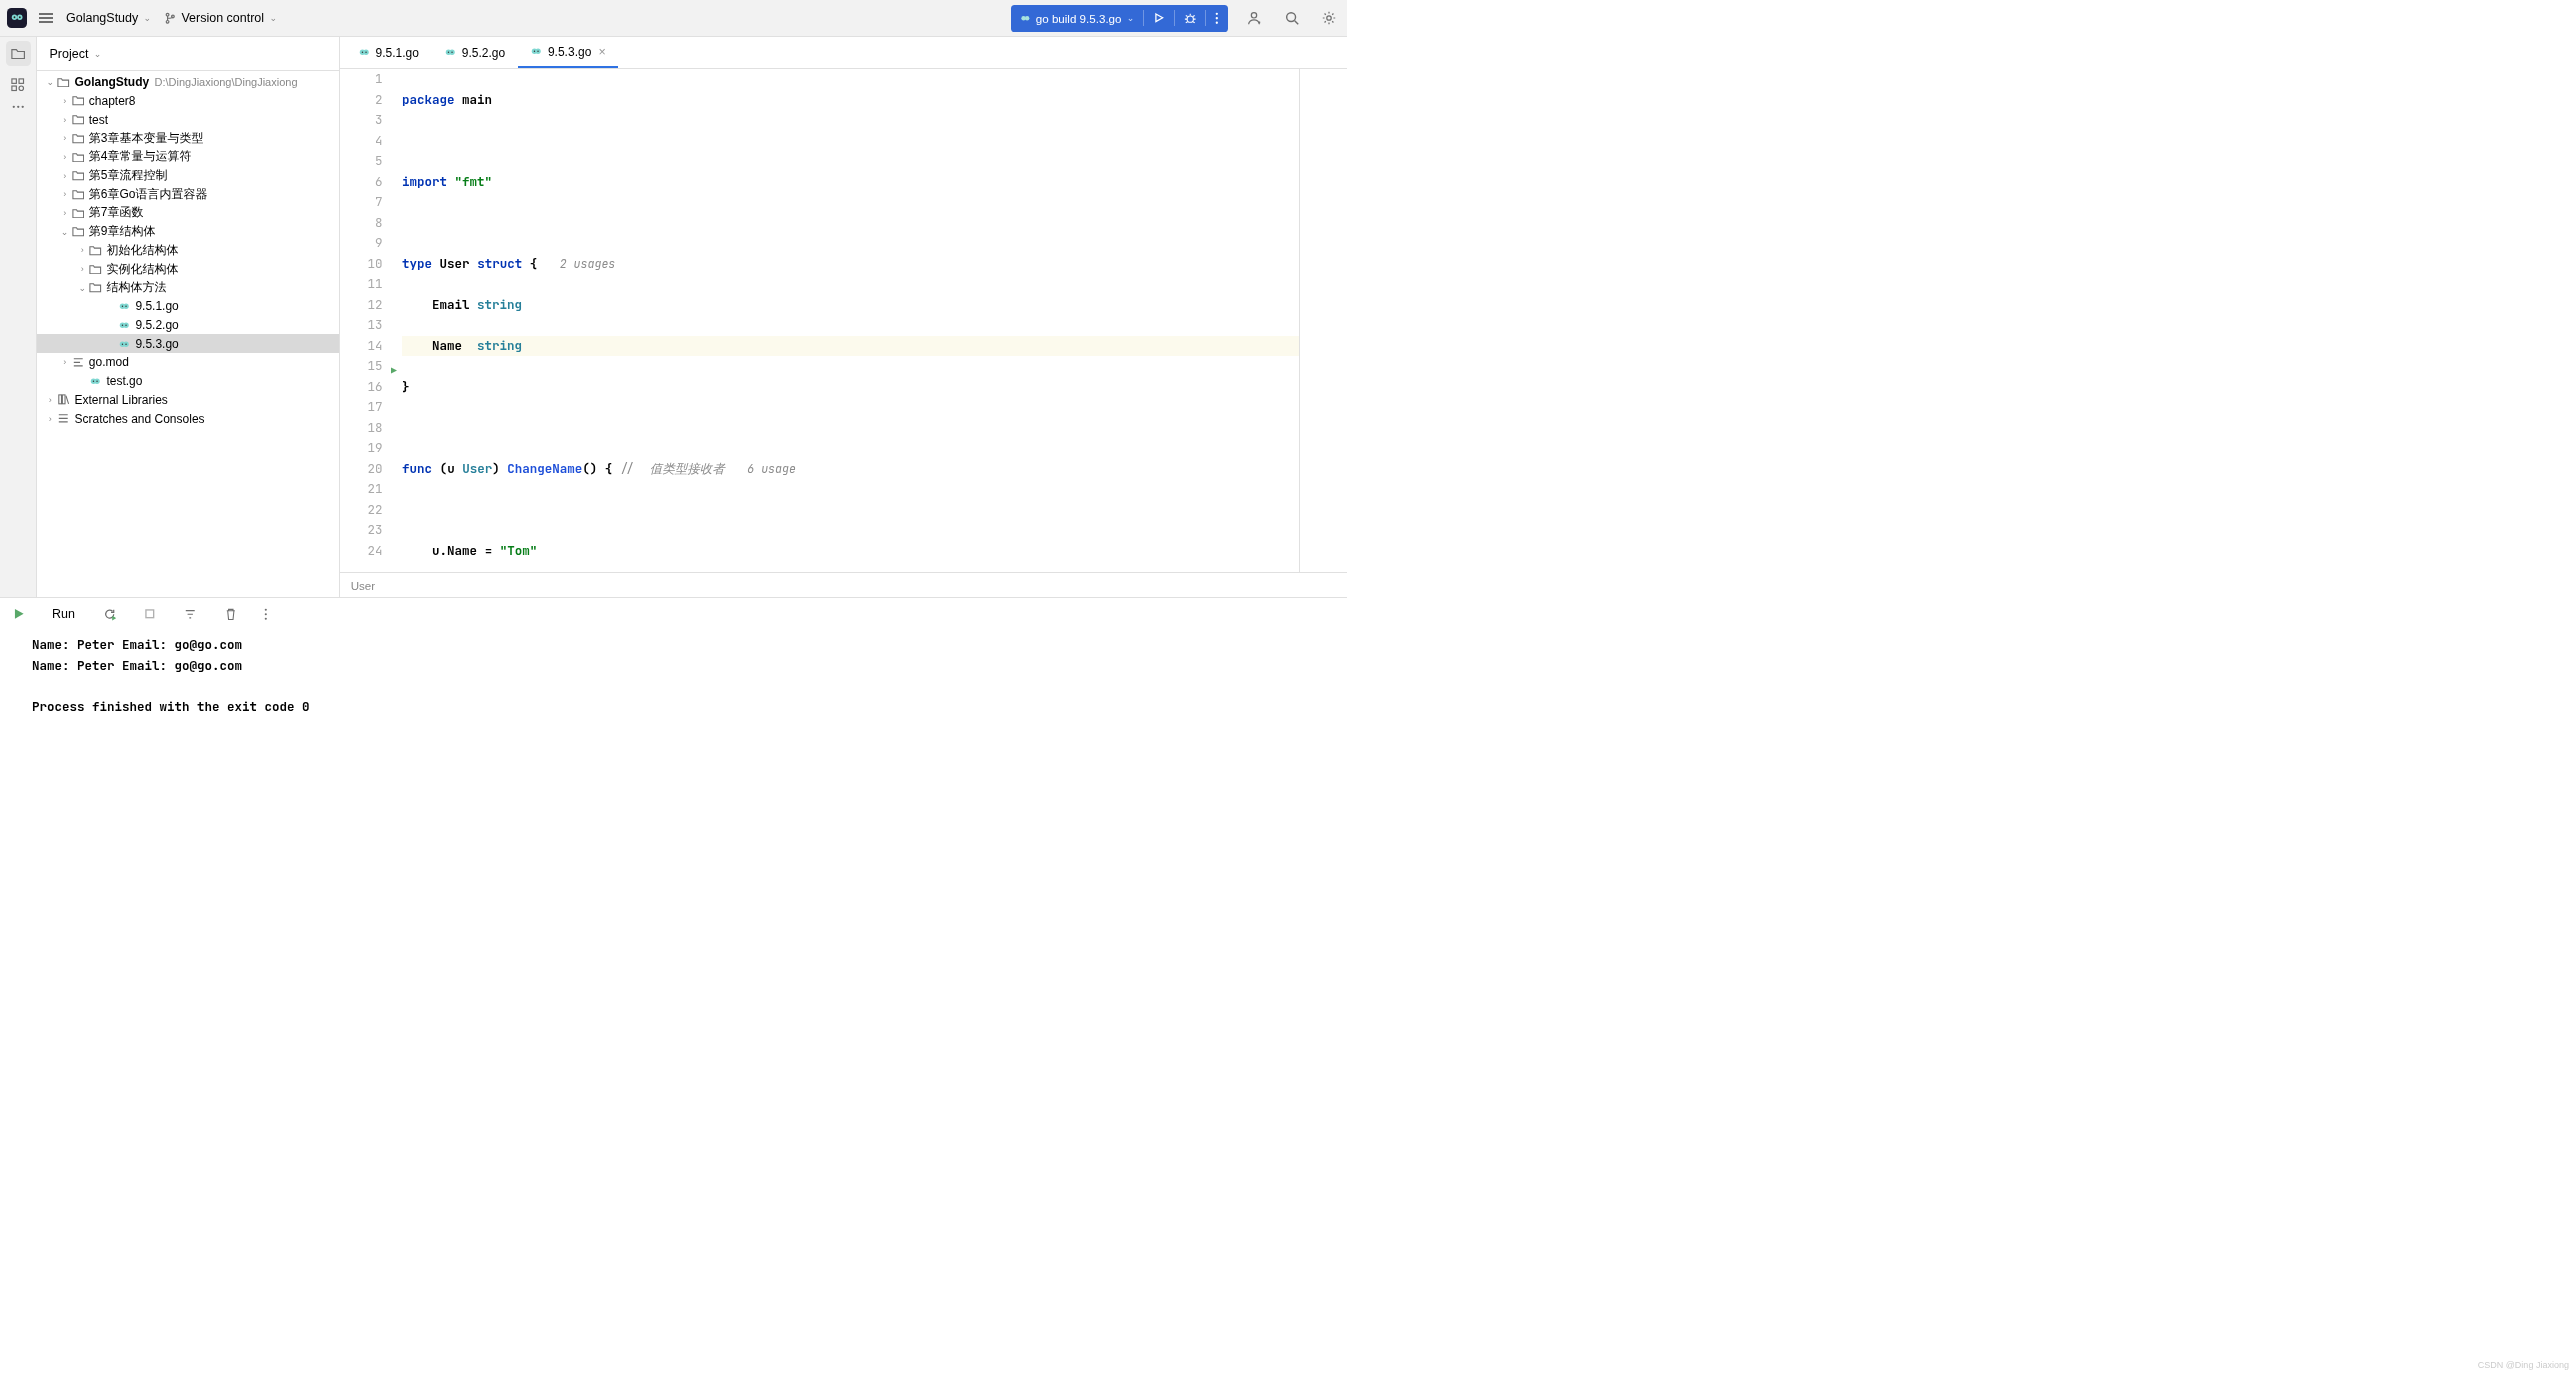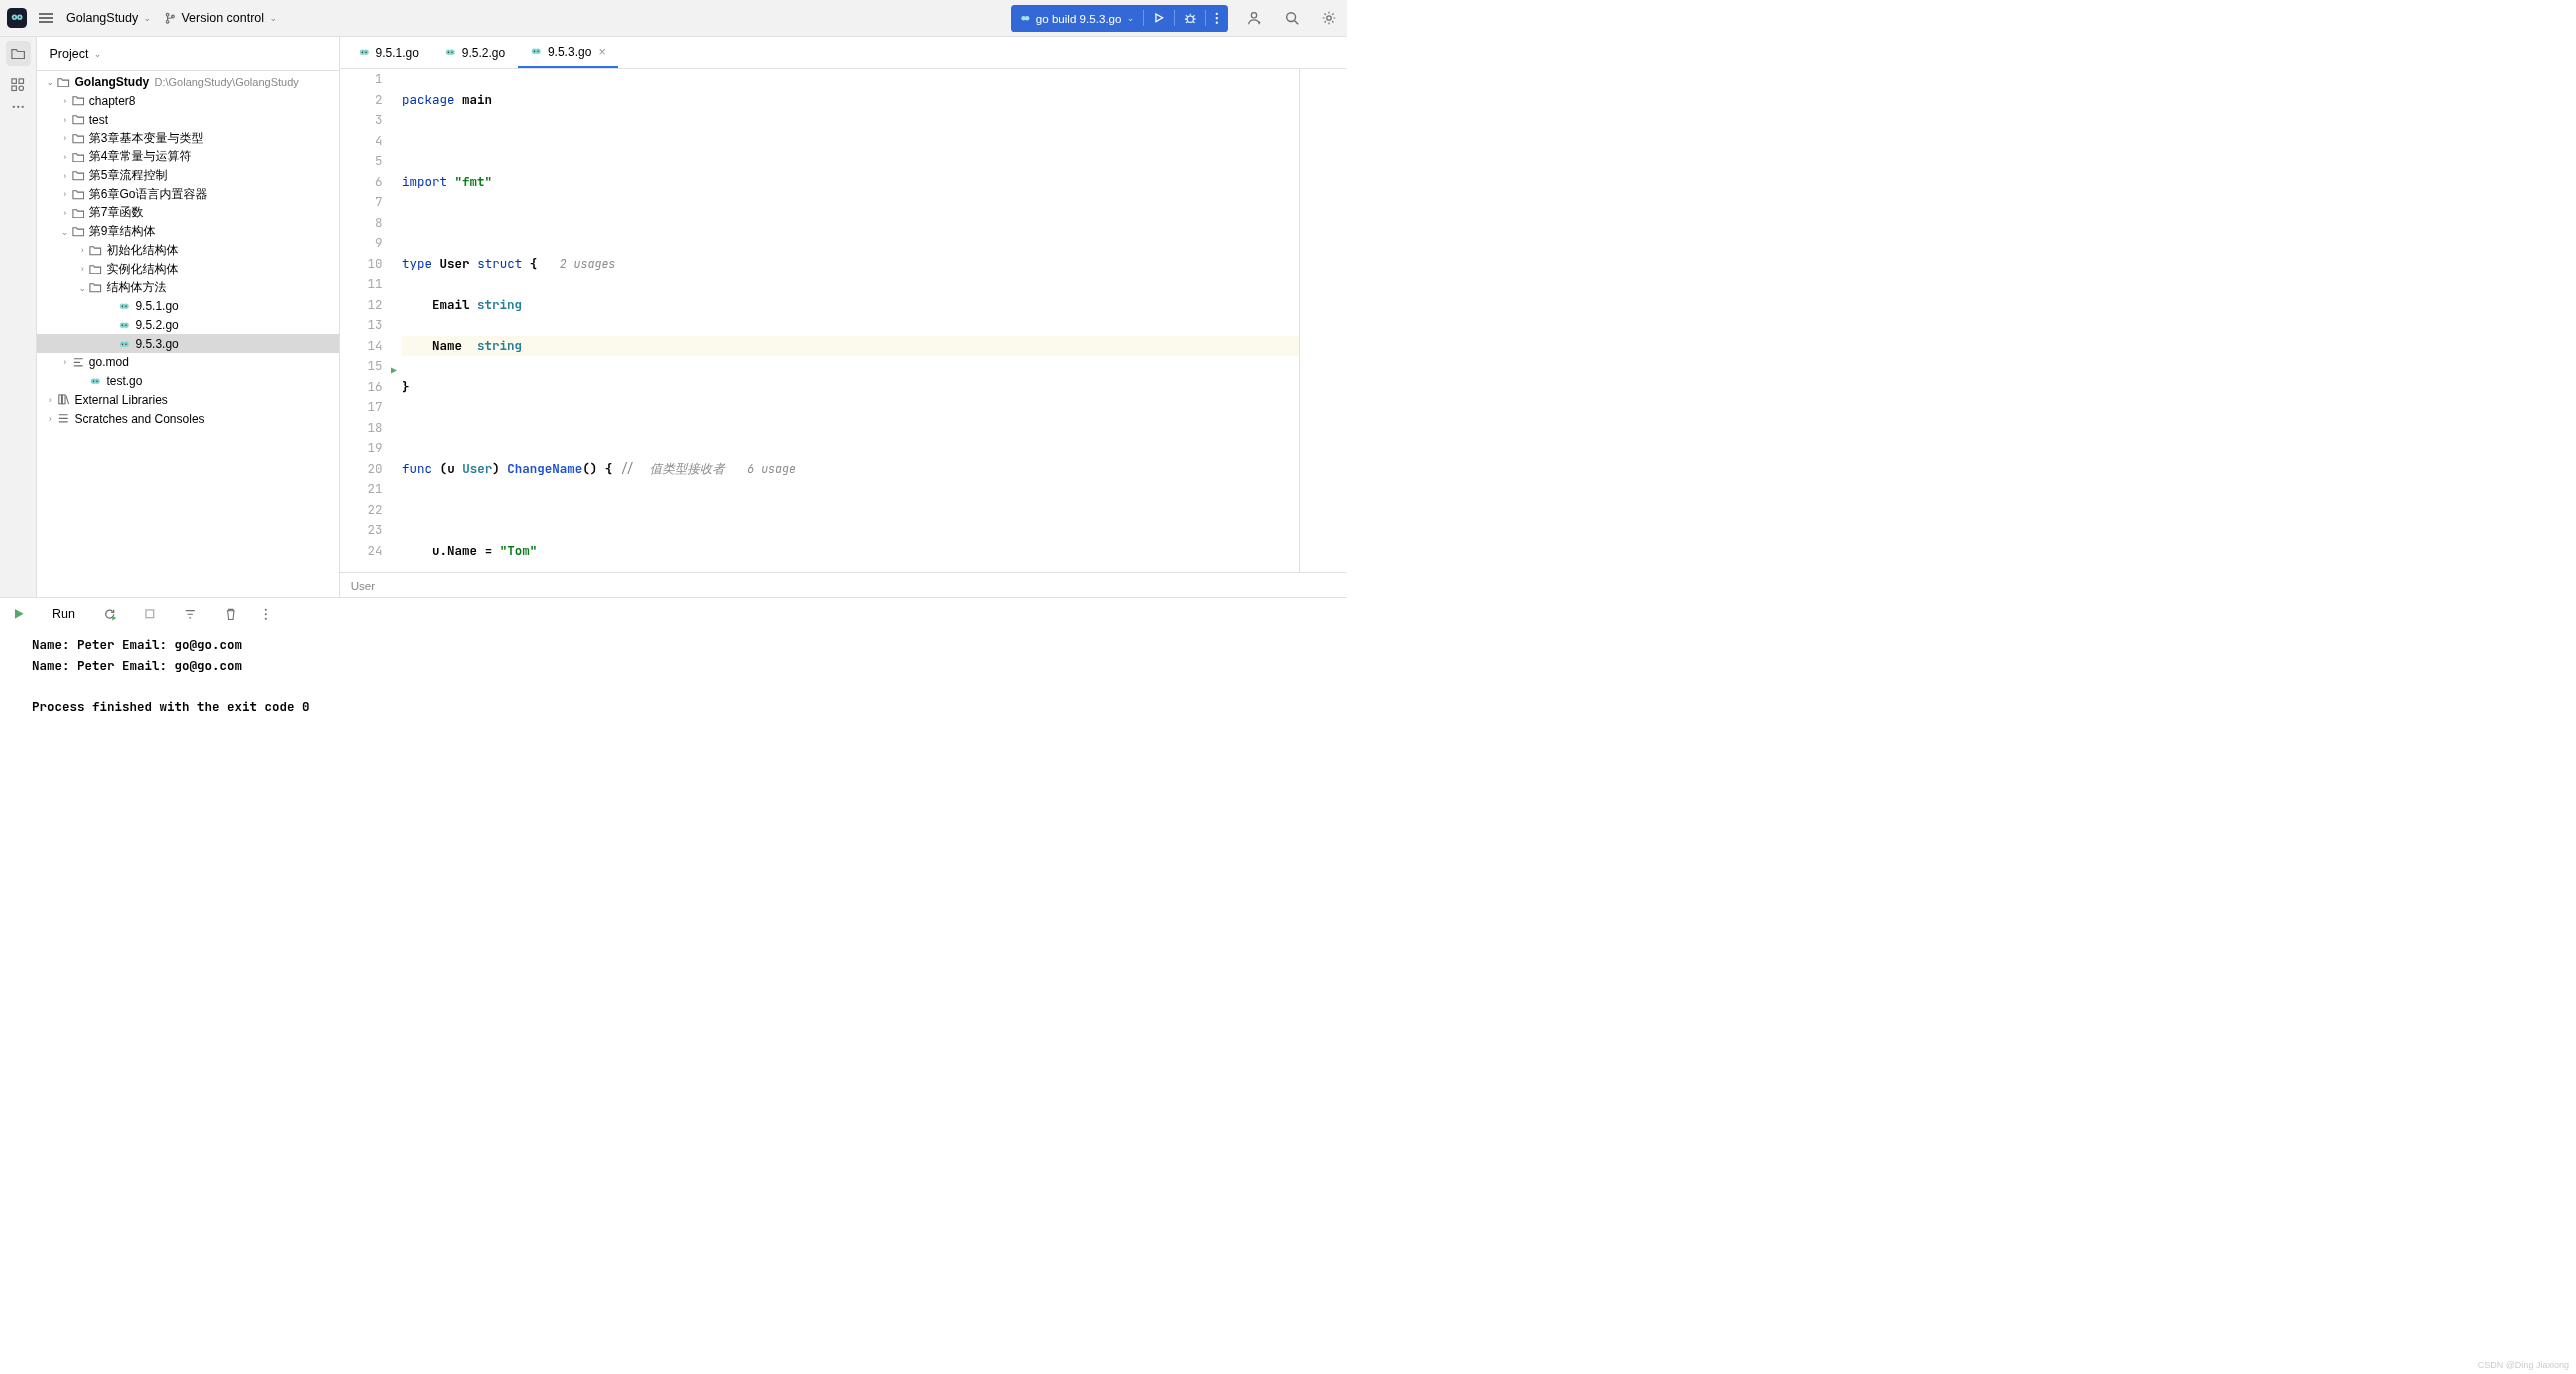--- a/index.html
+++ b/index.html
@@ -32,21 +32,21 @@
 .tab { display:flex; align-items:center; padding:0 12.5px; gap:5.3px; font-size:12px; color:#000; cursor:pointer; position:relative; }
 .tab.active { border-bottom:2.7px solid #2f72e3; }
 .tab .x { color:#999; font-size:12.5px; margin-left:1.8px; }
 .codewrap { flex:1; display:flex; font-family:"JetBrains Mono",Consolas,monospace; font-size:12.5px; line-height:20.5px; overflow:hidden; }
 .gutter { width:55px; text-align:right; color:#aaa; padding-right:12.5px; user-select:none; position:relative; }
 .gutter .ln { height:20.5px; }
 .gutter .playmark { position:absolute; right:-1.8px; color:#59a869; font-size:9.8px; }
 .code { flex:1; padding-left:7.1px; white-space:pre; overflow:auto; }
 .code .row { height:20.5px; }
 .hl-row { background:#fcfaed; }
-.k { color:#0033b3; font-weight:400; }
+.k { color:#0033b3; font-weight:700; }
 .s { color:#067d17; font-weight:600; }
 .t { color:#000; font-weight:600; }
 .fn { color:#1d4ed8; font-weight:600; }
 .ty { color:#267f99; font-weight:600; }
 .c { color:#8c8c8c; }
 .ci { color:#8c8c8c; font-style:italic; }
 .hint { color:#8c8c8c; font-style:italic; font-size:11.6px; }
 .breadc { height:25px; border-top:0.9px solid #e0e0e0; display:flex; align-items:center; padding:0 10.7px; color:#888; font-size:11.6px; }
 .rightgut { width:48px; border-left:0.9px solid #e0e0e0; }
 .bottom { border-top:0.9px solid #e0e0e0; }
@@ -175,21 +175,21 @@
     </div>
     <div class="tree">
       <div class="node" style="padding-left:7.1px">
         <span class="tw">⌄</span>
         <span class="fi">
             <svg width="12.5" height="10.7" viewBox="0 0 14 12" fill="none" stroke="#6e6e6e" stroke-width="1.2">
               <path d="M1 2h4l1 1.5h7V11H1z"></path>
             </svg>
           </span>
         <span style="font-weight:600">GolangStudy</span>
-        <span class="path">D:\GolangStudy\GolangStudy</span>
+        <span class="path">D:\DingJiaxiong\DingJiaxiong</span>
       </div>
       <div id="tree-items">
           <div class="node" style="padding-left:21.4px">
             <span class="tw">›</span>
             <span class="fi">
               <svg width="12.5" height="10.7" viewBox="0 0 14 12" fill="none" stroke="#6e6e6e" stroke-width="1.2">
                 <path d="M1 2h4l1 1.5h7V11H1z"></path>
               </svg>
             </span>
             <span>chapter8</span>

